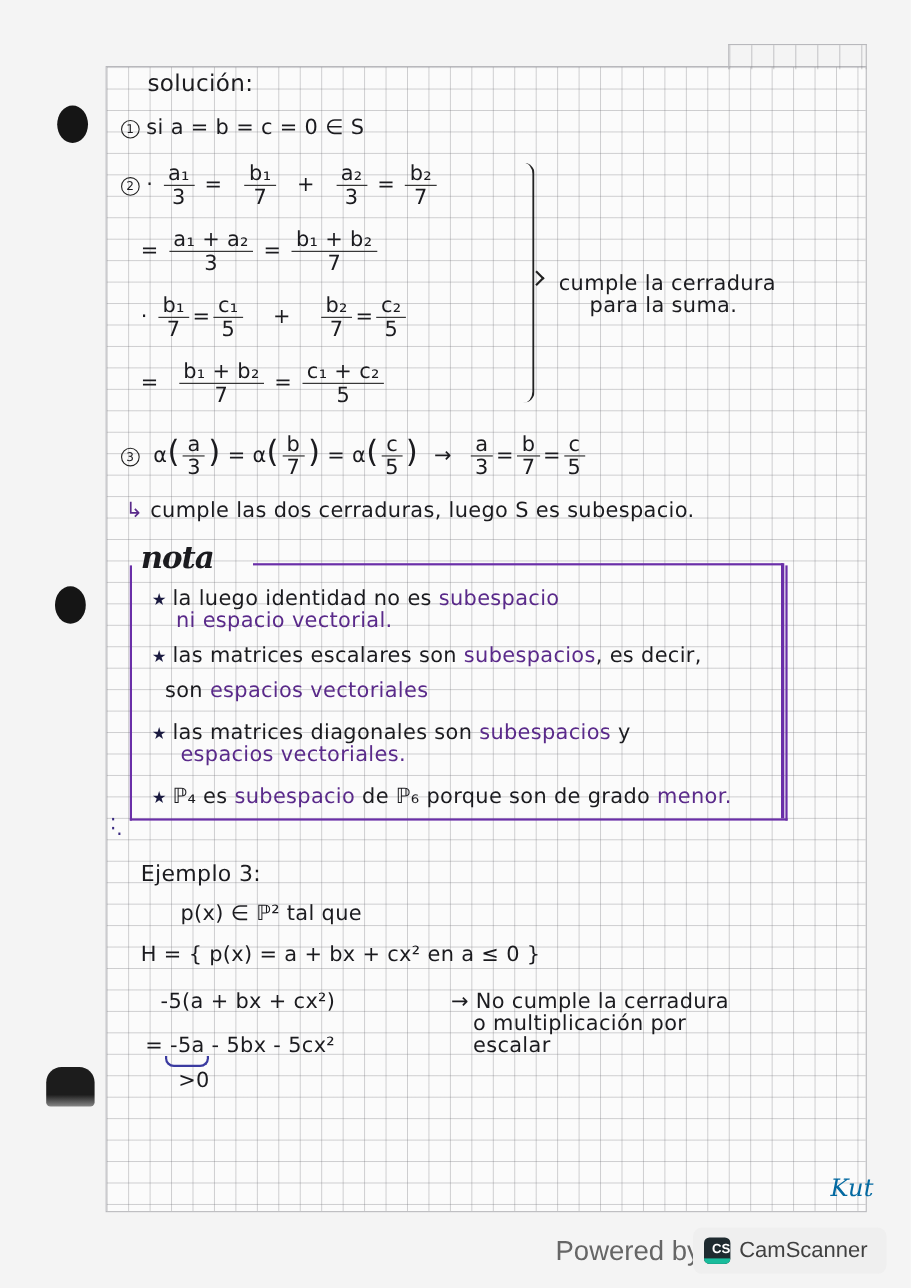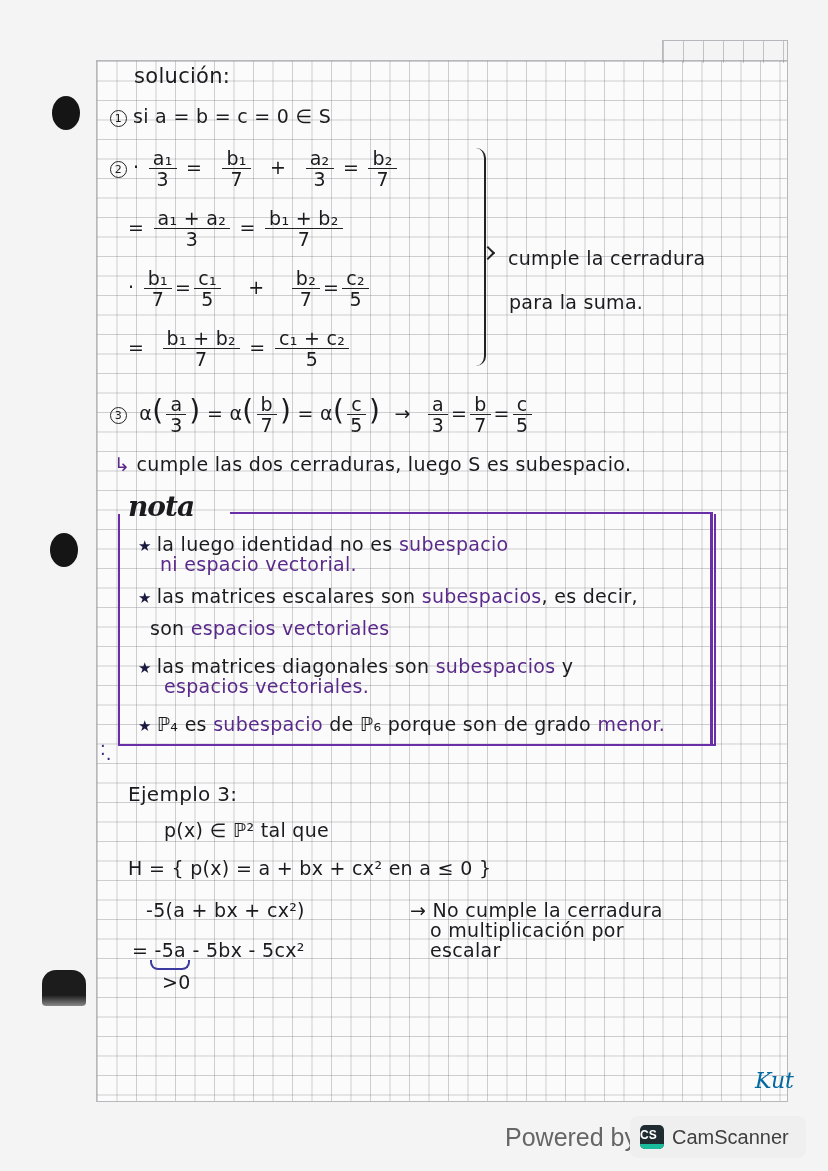--- a/index.html
+++ b/index.html
@@ -56,21 +56,21 @@
     position:absolute; left:150px; top:960px; width:36px; height:8px;
     border:2px solid #3a3aa0; border-top:none; border-radius:0 0 8px 8px;
   }
   .footer { position:absolute; left:505px; top:1123px; font-size:25px; color:#666; font-family:"Liberation Sans", sans-serif; }
   .cs-badge {
     position:absolute; left:630px; top:1116px; width:176px; height:42px; border-radius:8px;
     background:#efefef; display:flex; align-items:center; padding-left:10px; box-sizing:border-box;
   }
   .cs-logo {
     width:24px; height:24px; border-radius:5px; background:#1f2b30; color:#fff;
-    font-size:12px; font-weight:bold; text-align:left; line-height:20px; position:relative; overflow:hidden;
+    font-size:12px; font-weight:bold; text-align:right; line-height:20px; position:relative; overflow:hidden;
     font-family:"Liberation Sans", sans-serif;
   }
   .cs-logo::after { content:""; position:absolute; left:0; bottom:0; width:100%; height:5px; background:#19bc9c; }
   .cs-name { margin-left:8px; font-size:20px; color:#404040; font-family:"Liberation Sans", sans-serif; }
   .sig { position:absolute; left:755px; top:1068px; font-family:"DejaVu Serif", serif; font-style:italic; color:#0369a1; font-size:22px; }
   .dots { position:absolute; left:100px; top:742px; font-size:18px; color:#3a2a80; line-height:8px; }
 </style>
 </head>
 <body>
 
@@ -114,21 +114,21 @@
 
 <div class="t" style="left:128px;top:328px;">
   =
   <span class="frac" style="margin-left:12px"><span class="n">b₁ + b₂</span><span class="d">7</span></span>
   =
   <span class="frac"><span class="n">c₁ + c₂</span><span class="d">5</span></span>
 </div>
 
 <div class="brace"></div>
 <div class="t" style="left:508px;top:248px;">cumple la cerradura</div>
-<div class="t" style="left:509px;top:268px;margin-top:24px;">para la suma.</div>
+<div class="t" style="left:536px;top:268px;">para la suma.</div>
 
 <div class="t" style="left:110px;top:394px;">
   <span class="circ">3</span>
   <span>α</span><span style="font-size:28px">(</span><span class="frac"><span class="n">a</span><span class="d">3</span></span><span style="font-size:28px">)</span>
   = <span>α</span><span style="font-size:28px">(</span><span class="frac"><span class="n">b</span><span class="d">7</span></span><span style="font-size:28px">)</span>
   = <span>α</span><span style="font-size:28px">(</span><span class="frac"><span class="n">c</span><span class="d">5</span></span><span style="font-size:28px">)</span>
   <span style="margin:0 8px">→</span>
   <span class="frac"><span class="n">a</span><span class="d">3</span></span>=<span class="frac"><span class="n">b</span><span class="d">7</span></span>=<span class="frac"><span class="n">c</span><span class="d">5</span></span>
 </div>
 

